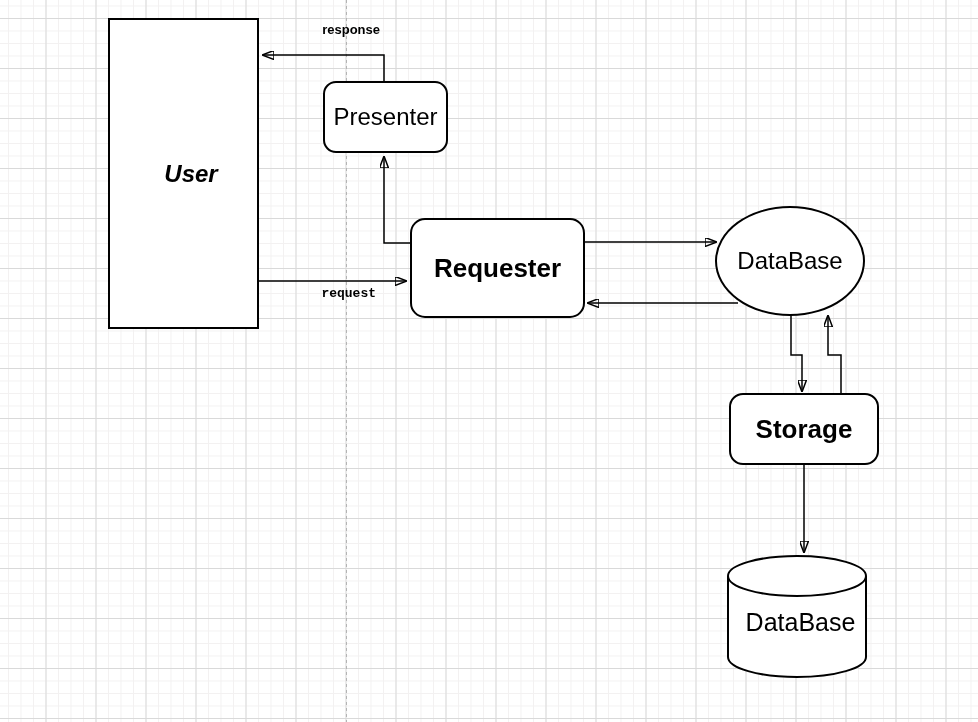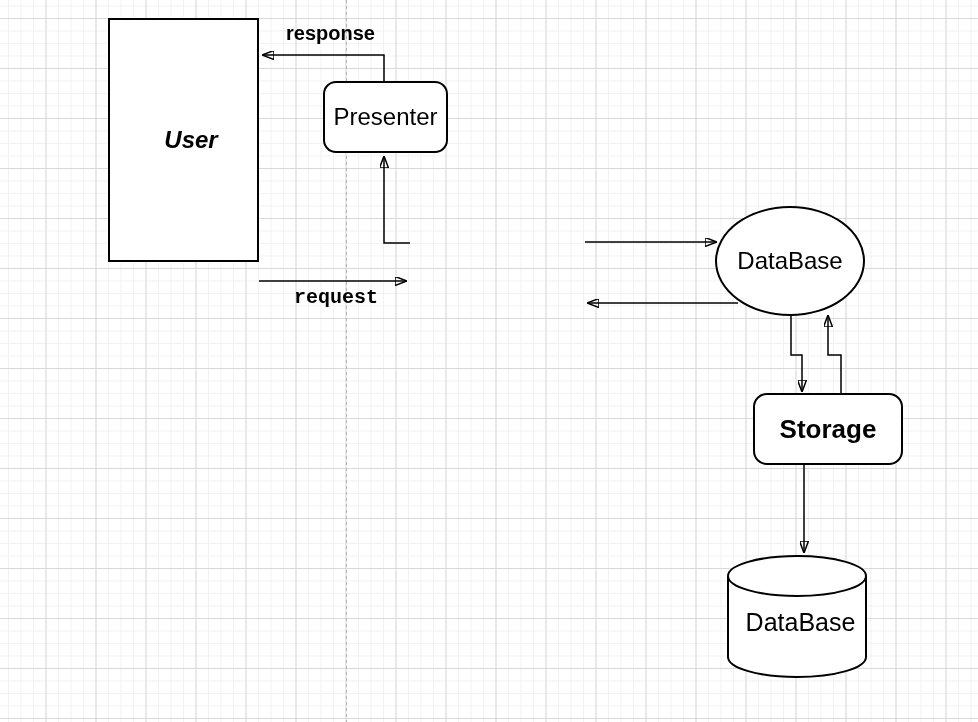--- a/index.html
+++ b/index.html
@@ -45,61 +45,61 @@
     border: 2px solid #000000;
     display: flex;
     align-items: center;
     justify-content: center;
     color: #000000;
     z-index: 2;
     text-align: center;
   }
   .node .label { white-space: nowrap; }
   #node-user {
-    left: 108px; top: 18px; width: 151px; height: 244px;
+    left: 108px; top: 18px; width: 151px; height: 311px;
     font-size: 24px; font-weight: bold; font-style: italic; padding-left: 15px;
   }
   #node-presenter {
     left: 323px; top: 81px; width: 125px; height: 72px;
     border-radius: 13px; font-size: 24px;
   }
   #node-requester {
     left: 410px; top: 218px; width: 175px; height: 100px;
     border-radius: 15px; font-size: 26px; font-weight: bold;
   }
   #node-services {
     left: 715px; top: 206px; width: 150px; height: 110px;
     border-radius: 50%; font-size: 24px;
   }
   #node-storage {
     left: 729px; top: 393px; width: 150px; height: 72px;
-    border-radius: 14px; font-size: 26px; font-weight: bold; margin-left: 24px;
+    border-radius: 14px; font-size: 26px; font-weight: bold;
   }
   #node-database {
     left: 727px; top: 555px; width: 140px; height: 123px;
     border: none; background: transparent;
     font-size: 25px;
     padding-left: 7px;
   }
   #node-database svg {
     position: absolute;
     left: 0; top: 0;
   }
   #node-database .label {
     position: relative;
     z-index: 1;
     padding-top: 12px;
   }
   .edge-label {
     position: absolute;
     z-index: 3;
-    font-size: 20px;
+    font-size: 13px;
     font-weight: bold;
     color: #000000;
-    text-align: left;
+    text-align: right;
   }
   #label-response { left: 286px; top: 22px; width: 94px; }
   #label-request  { left: 294px; top: 286px; width: 82px; font-family: Liberation Mono, monospace; }
 </style>
 </head>
 <body>
 
 <div class="canvas">
 
   <svg class="edges-layer" width="978" height="722" viewBox="0 0 978 722" xmlns="http://www.w3.org/2000/svg">
@@ -122,20 +122,23 @@
   </svg>
 
   <div class="node" id="node-user">
     <span class="label">User</span>
   </div>
 
   <div class="node" id="node-presenter">
     <span class="label">Presenter</span>
   </div>
 
+  <div class="node" id="node-requester">
+    <span class="label">Requester</span>
+  </div>
 
   <div class="node" id="node-services">
     <span class="label">DataBase</span>
   </div>
 
   <div class="node" id="node-storage">
     <span class="label">Storage</span>
   </div>
 
   <div class="node" id="node-database">

